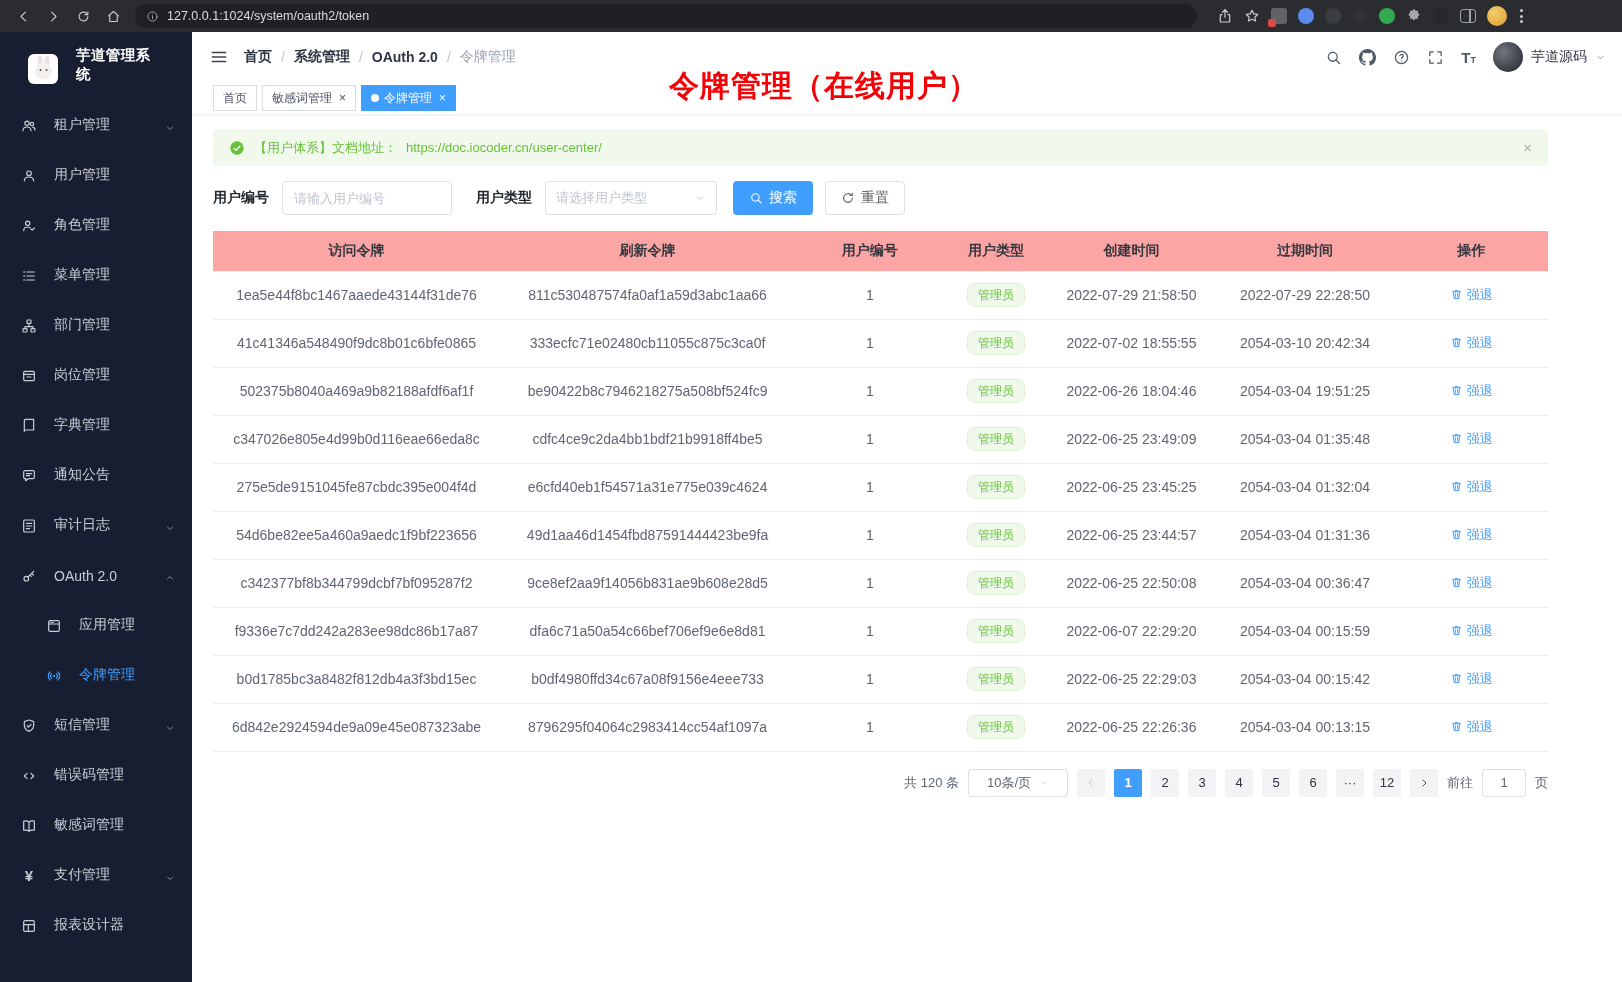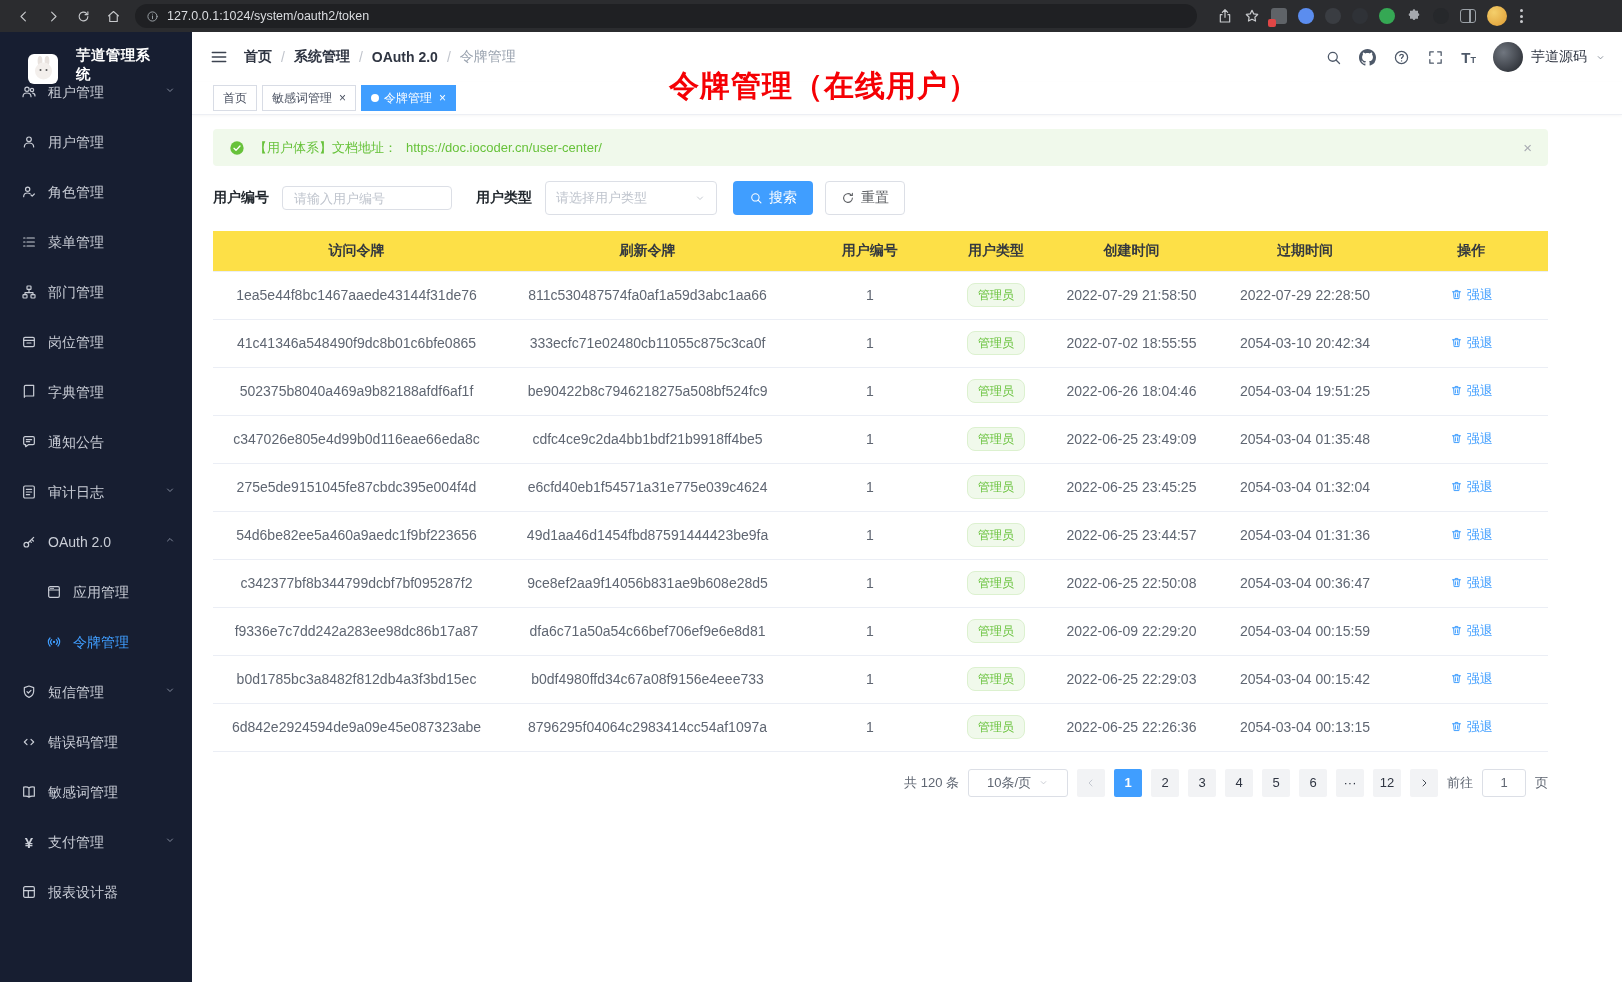--- a/index.html
+++ b/index.html
@@ -26,21 +26,21 @@
   .bavatar{width:20px;height:20px;border-radius:50%;background:radial-gradient(circle at 35% 32%,#f4cf6b,#dd9b33);cursor:pointer}
   .kebab{display:flex;flex-direction:column;gap:2.5px;padding:2px;cursor:pointer}
   .kebab b{width:3px;height:3px;border-radius:50%;background:#c8cacd;display:block}
 
   
   .app{display:flex;height:950px}
   .sidebar{width:192px;flex-shrink:0;background:#171e31;display:flex;flex-direction:column}
   .logo{height:52px;display:flex;align-items:flex-end;gap:18px;padding:0 28px}
   .logo-title{color:#fff;font-size:14.5px;font-weight:700;letter-spacing:.4px}
   .menu{flex:1}
-  .mi{height:50px;display:flex;align-items:flex-start;gap:11px;padding:0 16px 0 21px;color:#c9cdd6;font-size:14px;cursor:pointer}
+  .mi{height:50px;display:flex;align-items:flex-end;gap:17px;padding:0 16px 0 21px;color:#c9cdd6;font-size:14px;cursor:pointer}
   .mi svg.mic{width:16px;height:16px;flex-shrink:0}
   .mi .lbl{flex:1;white-space:nowrap}
   .mi .chev{width:12px;height:12px;color:#8b93a5;flex-shrink:0}
   .chev.up{transform:rotate(180deg)}
   .mi.sub{padding-left:46px}
   .mi.active{color:#409eff}
   .yen{width:16px;text-align:center;font-size:15px;font-weight:700;flex-shrink:0}
 
   .main{flex:1;min-width:0;display:flex;flex-direction:column;background:#fff}
 
@@ -73,31 +73,31 @@
   .content{flex:1;padding:14px 74px 0 21px}
   .alert{height:37px;background:#f0f9eb;border-radius:4px;display:flex;align-items:center;gap:9px;padding:0 16px;margin-bottom:15px}
   .alert svg{width:16px;height:16px;flex-shrink:0}
   .alert-text{font-size:13px;color:#67c23a;font-weight:500}
   .alert-link{font-size:13px;color:#67c23a;text-decoration:none;cursor:pointer}
   .alert-close{margin-left:auto;color:#a8abb2;font-size:15px;cursor:pointer;line-height:1}
 
   .filters{display:flex;align-items:center;margin-bottom:16px;font-size:14px}
   .flabel{font-weight:700;color:#23292f;margin-right:13px;white-space:nowrap}
   .flabel2{margin-left:24px}
-  .finput{width:170px;height:24px;border:1px solid #dcdfe6;border-radius:4px;padding:0 11px;font-size:13px;color:#606266}
+  .finput{width:170px;height:34px;border:1px solid #dcdfe6;border-radius:4px;padding:0 11px;font-size:13px;color:#606266}
   .finput::placeholder{color:#bfc4cd}
   .fselect{width:172px;height:34px;border:1px solid #dcdfe6;border-radius:4px;display:flex;align-items:center;justify-content:space-between;padding:0 10px;color:#bfc4cd;font-size:13px;cursor:pointer}
   .fselect svg{width:12px;height:12px;color:#c0c4cc}
   .btn{height:34px;border-radius:4px;display:inline-flex;align-items:center;gap:6px;font-size:14px;padding:0 15px;border:1px solid transparent}
   .btn svg{width:14px;height:14px}
   .btn-primary{background:#409eff;color:#fff;margin-left:16px}
   .btn-plain{background:#fff;border-color:#dcdfe6;color:#606266;margin-left:12px}
 
   table.grid{width:100%;border-collapse:collapse;table-layout:fixed}
-  .grid th{background:#fde047;height:40px;font-size:14px;font-weight:700;color:#33383f;text-align:center;border-bottom:1px solid #ebeef5;white-space:nowrap}
+  .grid th{background:#fca5a5;height:40px;font-size:14px;font-weight:700;color:#33383f;text-align:center;border-bottom:1px solid #ebeef5;white-space:nowrap}
   .grid td{height:48px;font-size:14px;color:#5f6672;text-align:center;border-bottom:1px solid #ebeef5;white-space:nowrap;overflow:hidden;text-overflow:ellipsis}
   .tag{display:inline-block;padding:3px 10px;font-size:12px;border-radius:8px;background:#f0f9eb;border:1px solid #dcf1cf;color:#67c23a;line-height:1.4}
   .act{display:inline-flex;align-items:center;gap:4px;color:#409eff;font-size:13px;cursor:pointer;text-decoration:none}
   .act svg{width:13px;height:13px}
 
   .pagination{display:flex;align-items:center;justify-content:flex-end;gap:9px;margin-top:17px;font-size:13px;color:#5f6672}
   .psel{width:100px;height:28px;border:1px solid #dcdfe6;border-radius:3px;display:flex;align-items:center;justify-content:space-between;padding:0 18px;color:#5f6672;cursor:pointer}
   .psel svg{width:11px;height:11px;color:#c0c4cc}
   .pbtn{min-width:28px;height:28px;padding:0 5px;background:#f2f3f5;border-radius:2px;display:inline-flex;align-items:center;justify-content:center;color:#2f3542;font-size:13px}
   .pbtn svg{width:12px;height:12px}
@@ -646,21 +646,21 @@
                   </svg>
                   <span>强退</span>
                 </a>
     </td>
   </tr>
             <tr>
     <td>f9336e7c7dd242a283ee98dc86b17a87</td>
     <td>dfa6c71a50a54c66bef706ef9e6e8d81</td>
     <td>1</td>
     <td><span class="tag">管理员</span></td>
-    <td>2022-06-09 22:29:20</td>
+    <td>2022-06-07 22:29:20</td>
     <td>2054-03-04 00:15:59</td>
     <td>
       <a class="act">
                   <svg>
                     <use href="#i-trash"></use>
                   </svg>
                   <span>强退</span>
                 </a>
     </td>
   </tr>

